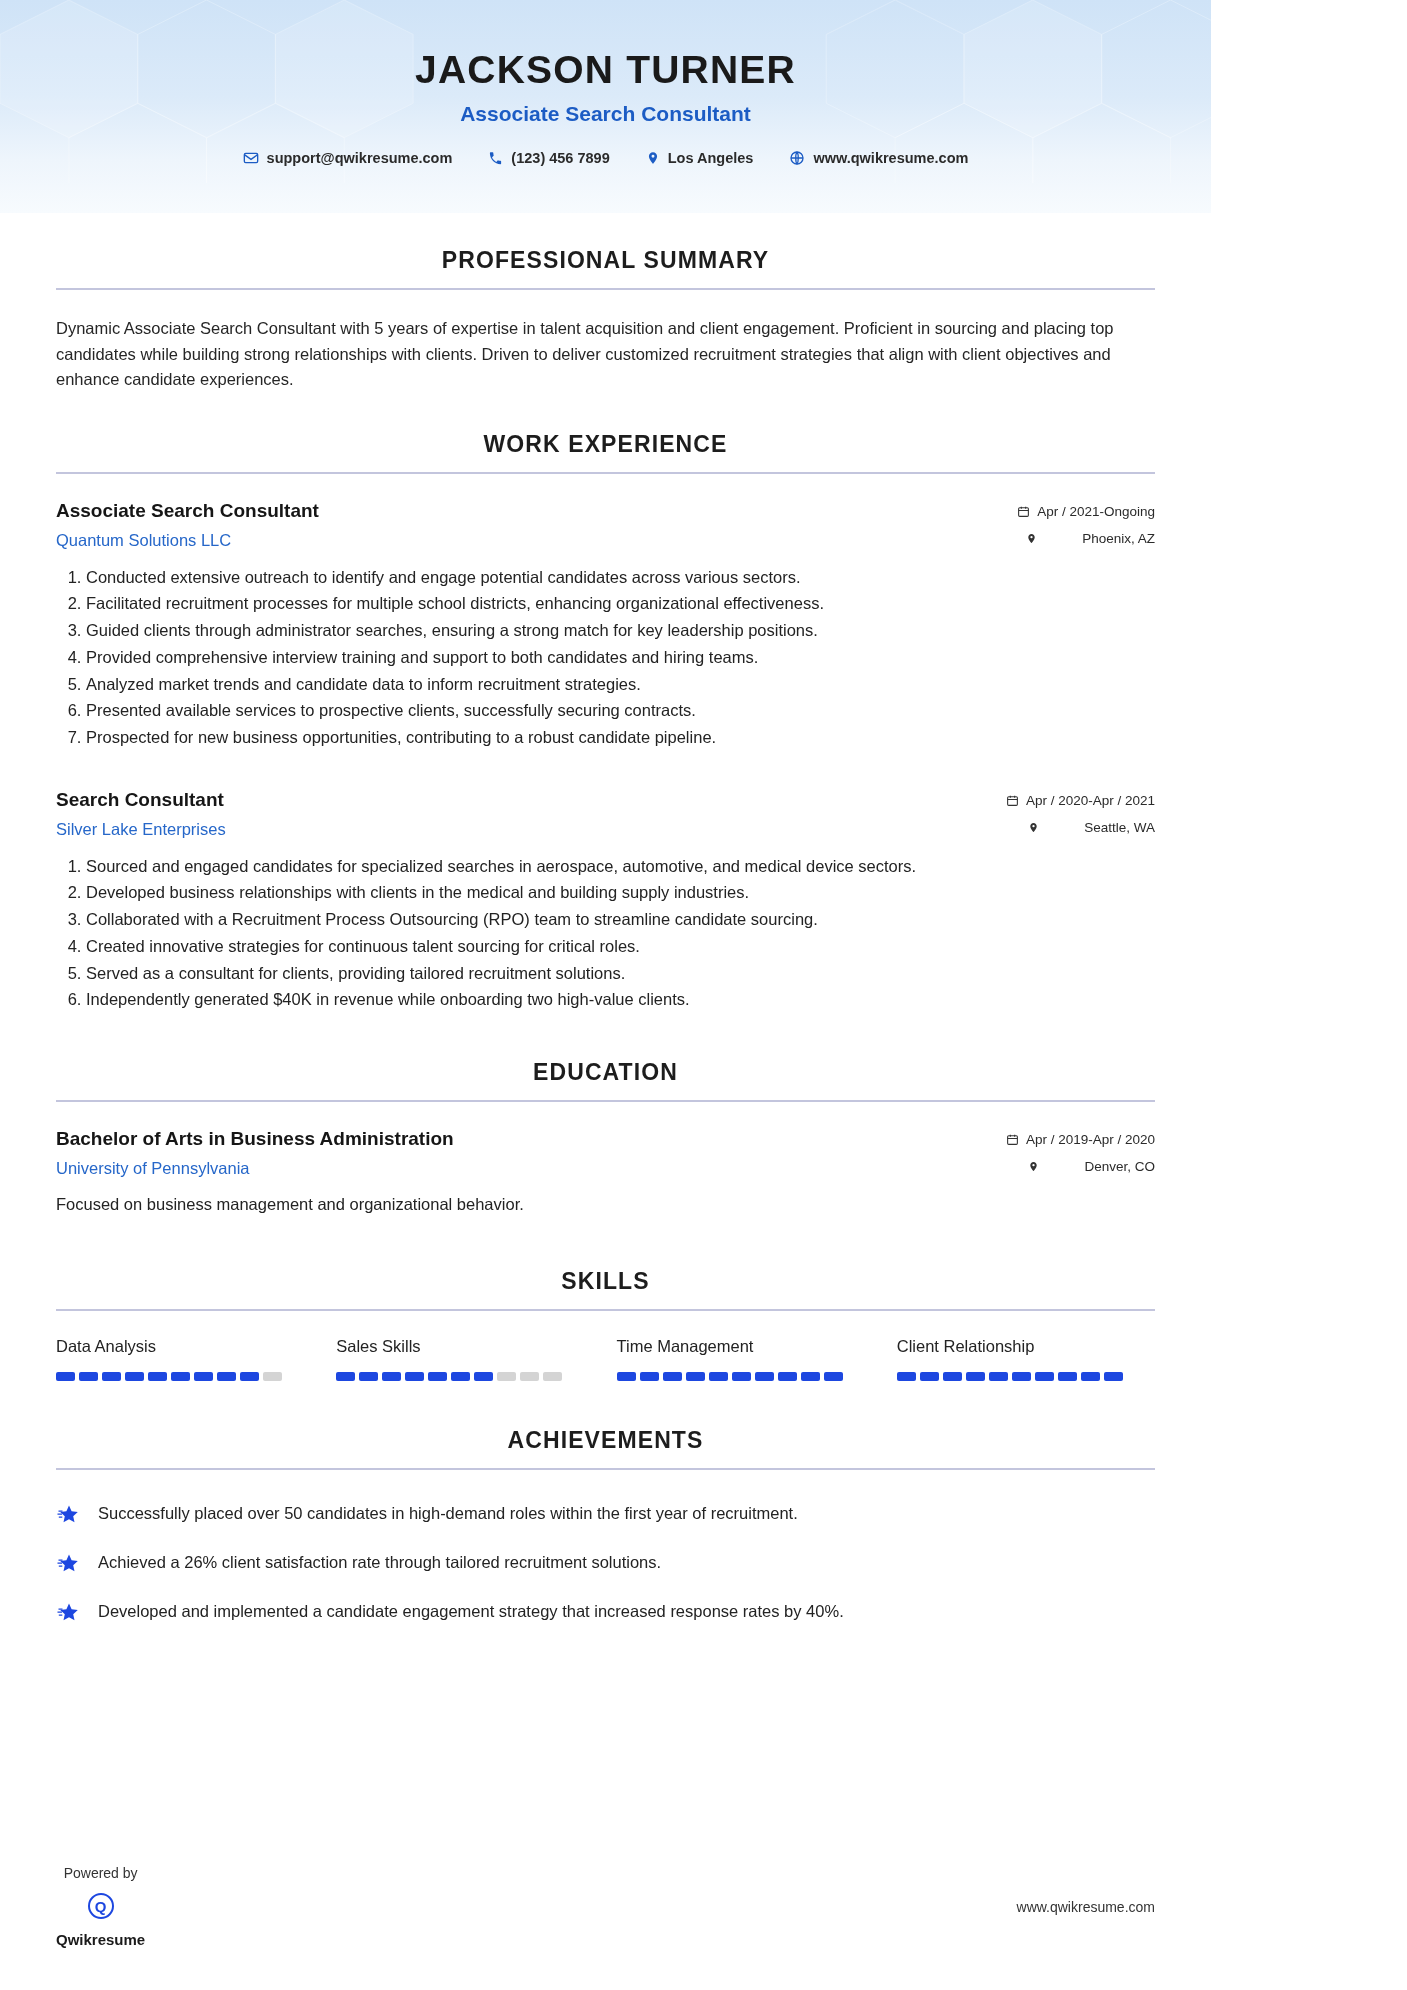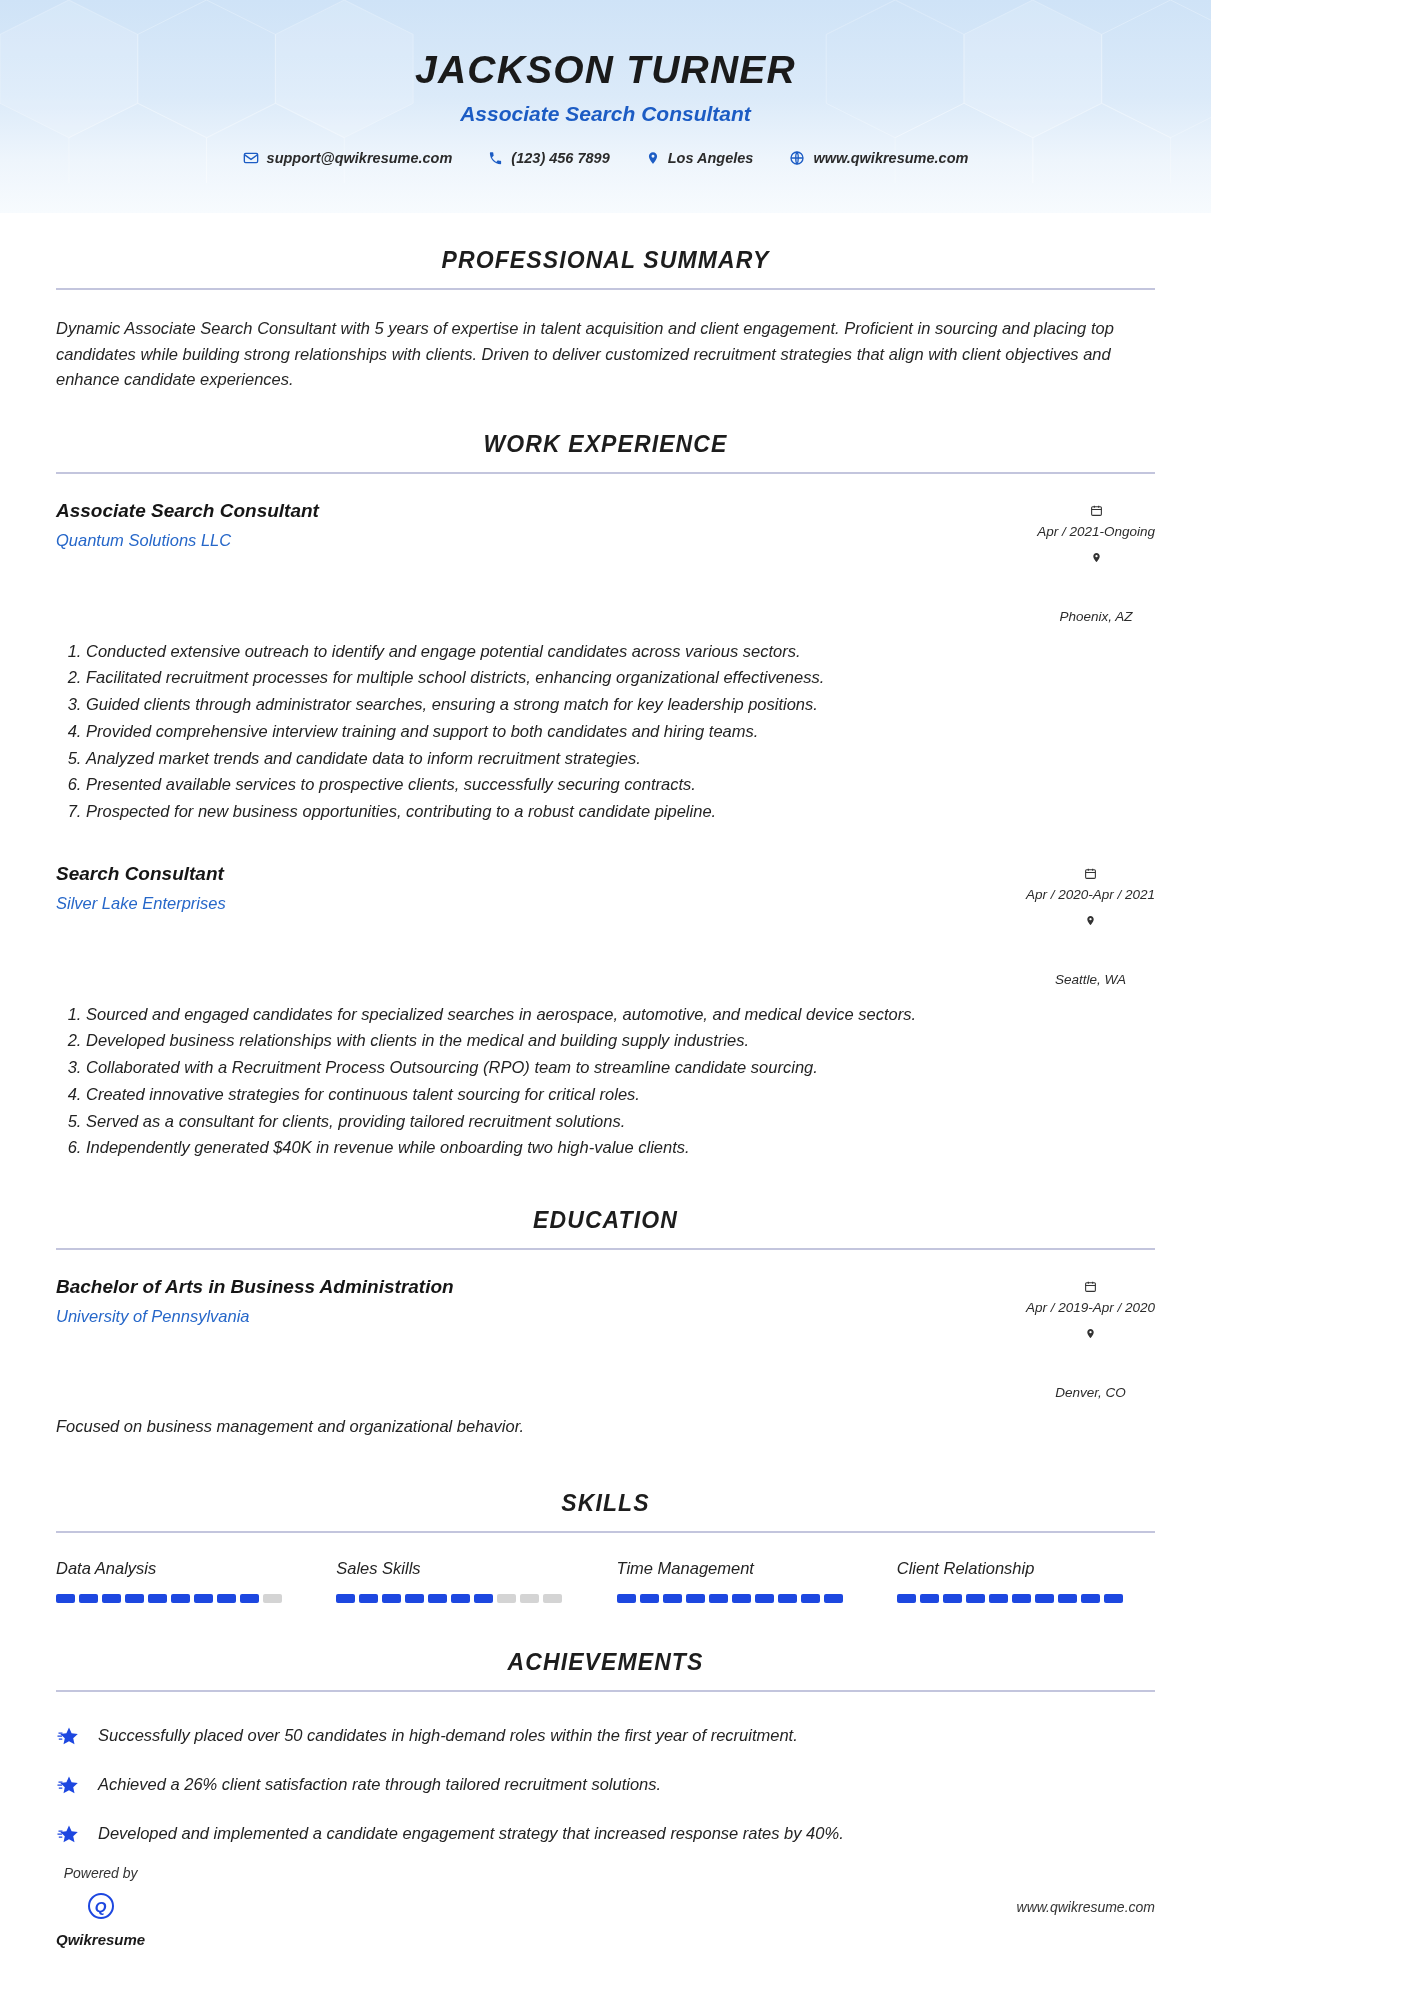--- a/index.html
+++ b/index.html
@@ -7,21 +7,20 @@
     width: 1407px;
     background: #ffffff;
     font-family: "Liberation Sans", sans-serif;
   }
   .page {
     width: 1211px;
     min-height: 1990px;
     background: #ffffff;
     position: relative;
     overflow: hidden;
-    font-style: italic;
   }
 
   
   .header {
     position: relative;
     height: 213px;
     background: linear-gradient(180deg, #cfe3f7 0%, #dbeaf9 45%, #eef5fc 75%, #f7fbfe 100%);
     overflow: hidden;
   }
   .header-pattern {
@@ -118,21 +117,20 @@
     text-align: right;
     padding-top: 4px;
   }
   .meta-line {
     display: flex;
     align-items: center;
     justify-content: flex-end;
     gap: 7px;
     font-size: 13.5px;
     color: #2b2b2b;
-    flex-direction: column;
   }
   .meta-line + .meta-line { margin-top: 12px; gap: 45px; }
   .meta-line .ic { color: #333; display: inline-flex; }
 
   ol.bullets {
     margin: 14px 0 0 30px;
     padding: 0;
   }
   ol.bullets li {
     font-size: 16.5px;

